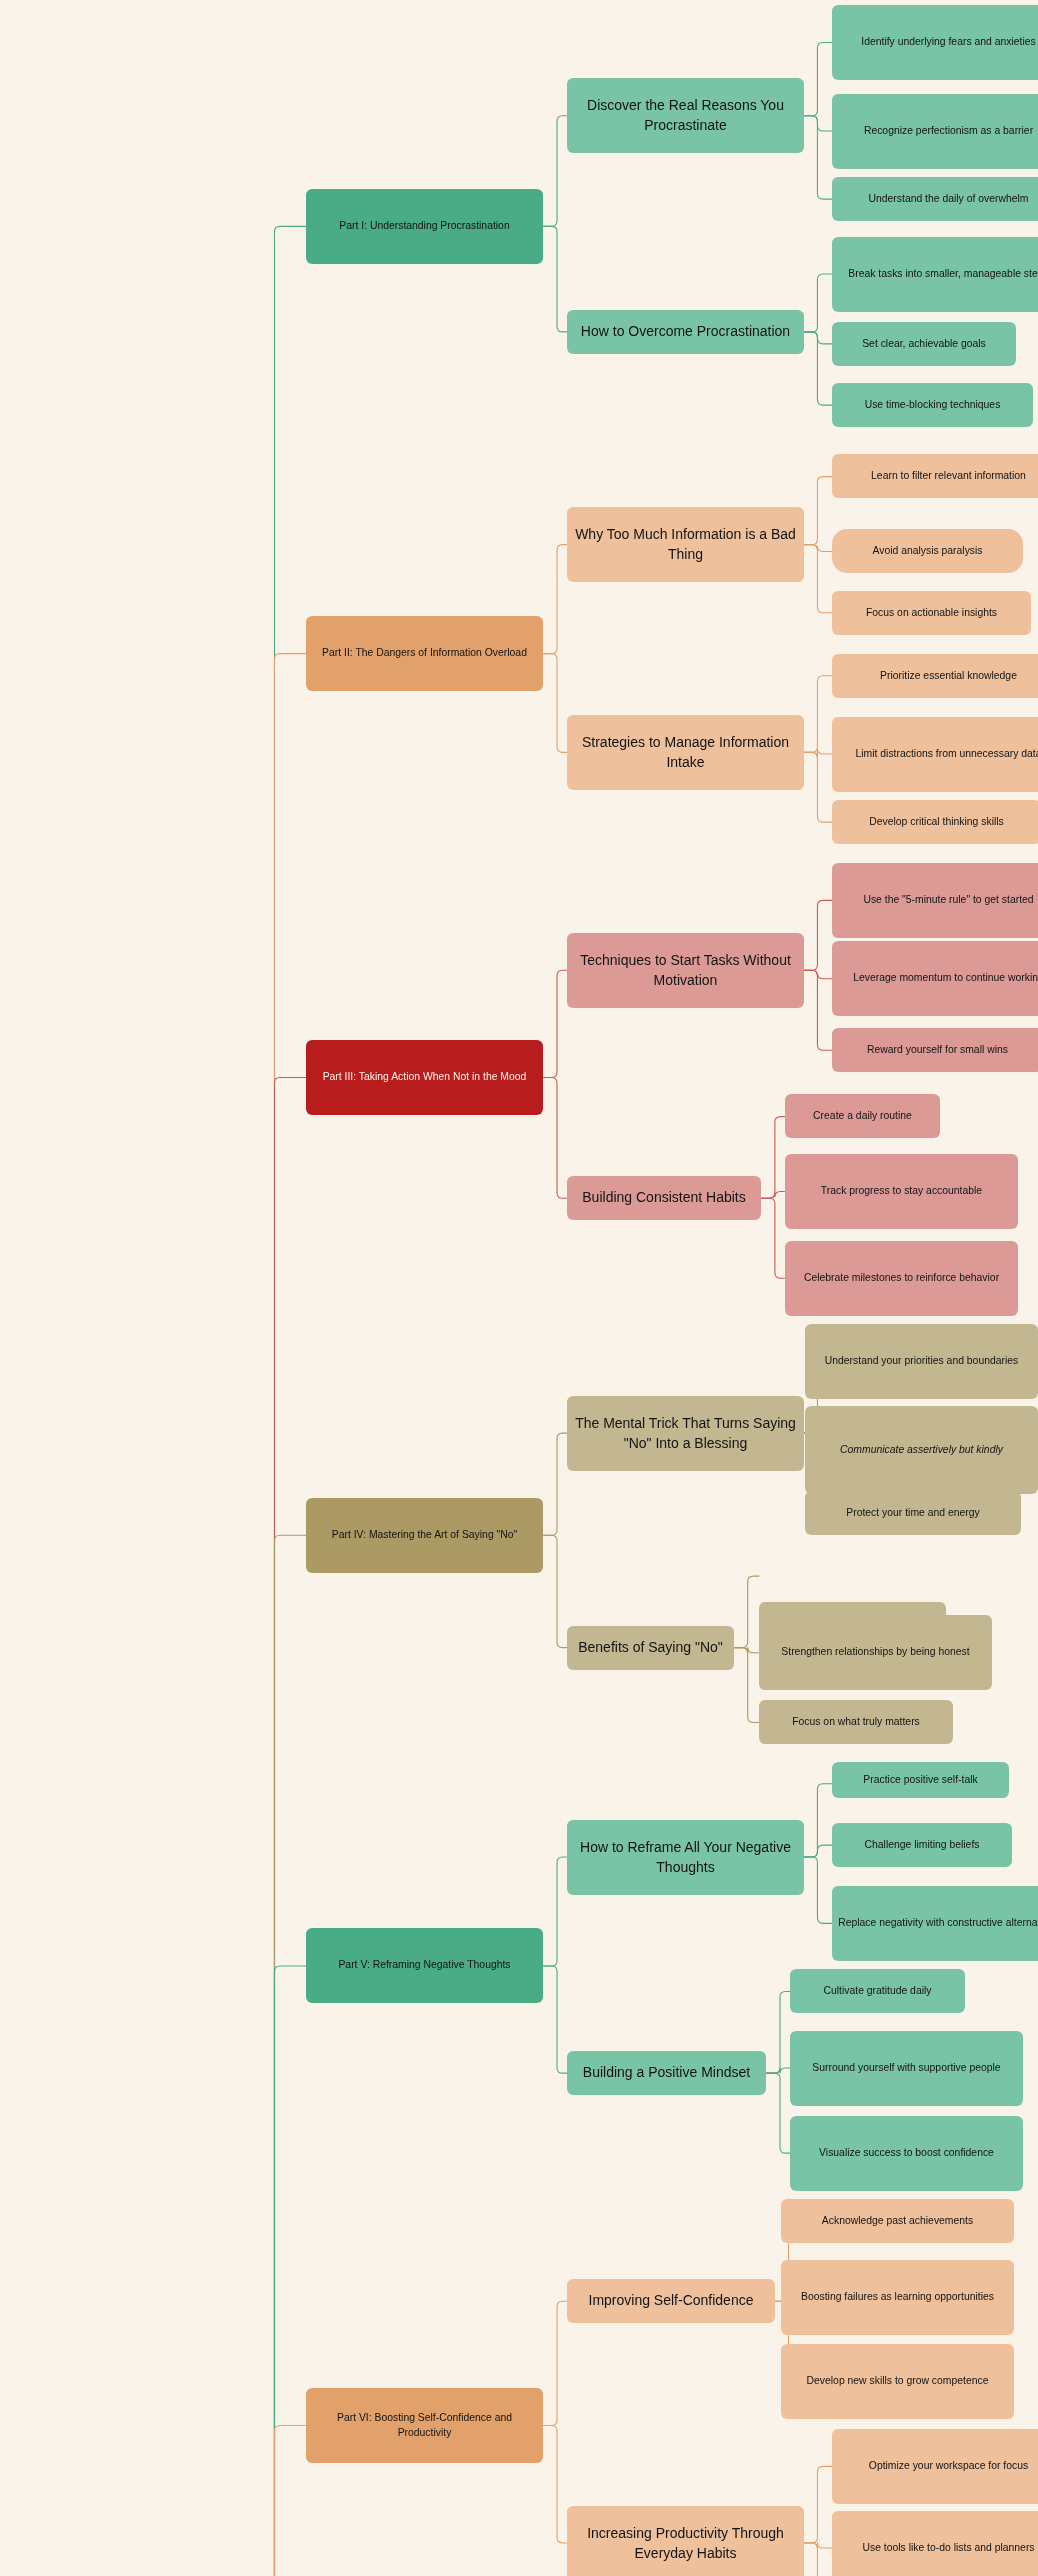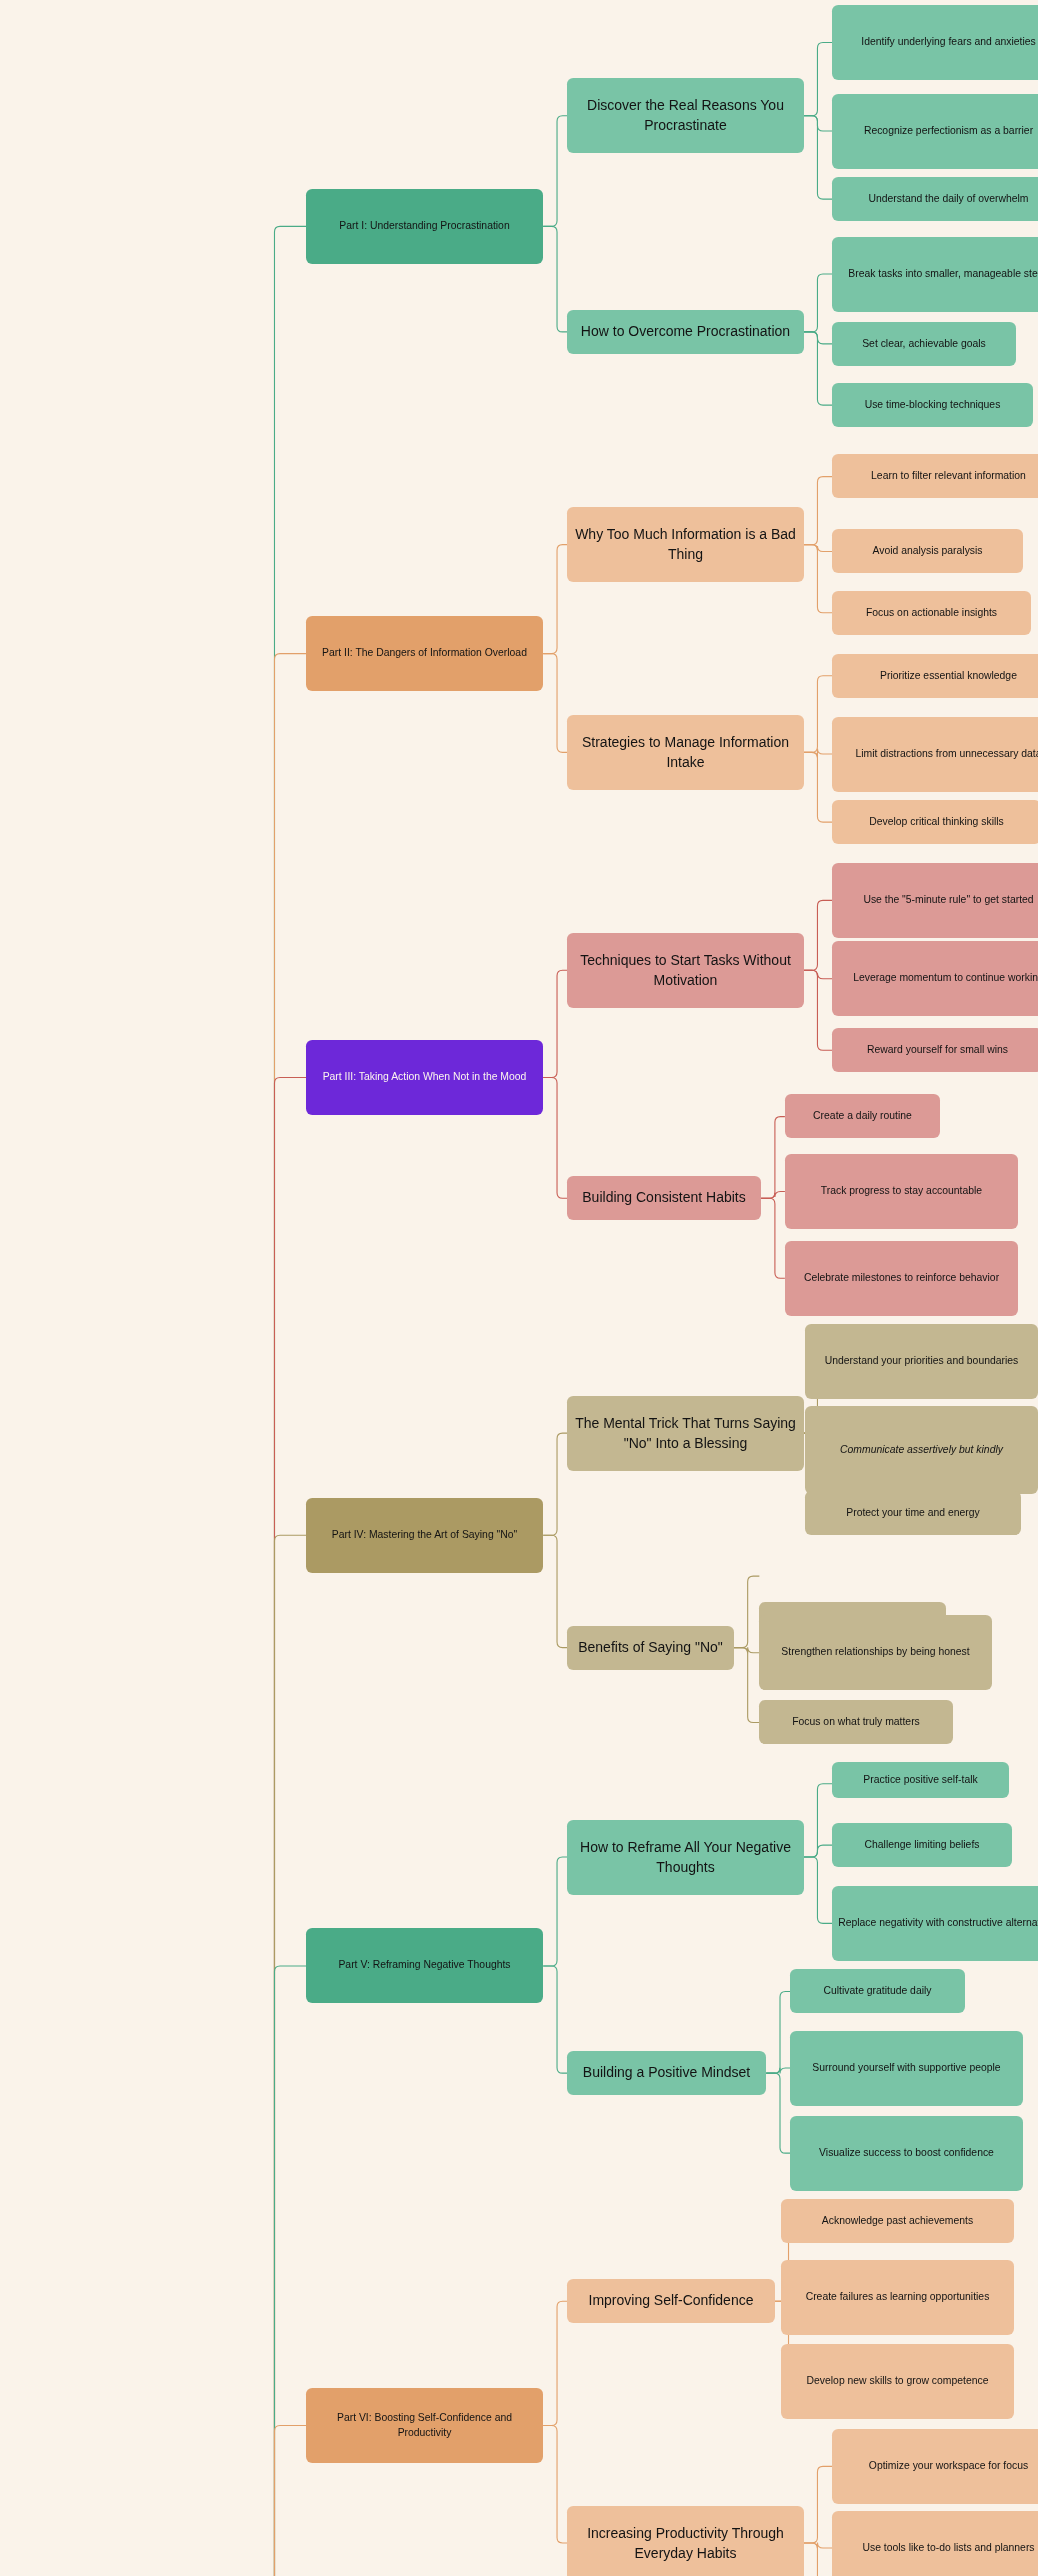--- a/index.html
+++ b/index.html
@@ -22,21 +22,21 @@
     padding:4.2px 6.2px;
     font-weight:400;
   }
   .lvl1{font-size:10.4px;}
   .lvl2{font-size:14px;}
   .lvl3{font-size:10.4px;}
   .c-green-1{background:#4aab87;}
   .c-green-2{background:#79c4a6;}
   .c-orange-1{background:#e2a06a;}
   .c-orange-2{background:#eec09b;}
-  .c-red-1{background:#6d28d9;color:#fdf5ee;}
+  .c-red-1{background:#b91c1c;color:#fdf5ee;}
   .c-red-2{background:#dc9a96;}
   .c-gold-1{background:#ab9a63;}
   .c-gold-2{background:#c3b791;}
 </style>
 </head>
 <body>
 
 <div id="canvas">
   <svg class="links" id="links" viewBox="0 0 1501 3723" width="1039" height="2576">
       <path d="M 376.38 4428 L 388.38 4428 Q 396.38 4428 396.38 4420 L 396.38 335.18 Q 396.38 327.18 404.38 327.18 L 442.8 327.18" fill="none" stroke="#4aab87" stroke-width="1.6"></path>
@@ -124,21 +124,21 @@
       </div>
       <div class="node c-orange-1 lvl1" style="left: 306px; top: 616px; width: 237px; height: 75px;">
         <span>Part II: The Dangers of Information Overload</span>
       </div>
       <div class="node c-orange-2 lvl2" style="left: 567px; top: 507px; width: 237px; height: 75px;">
         <span>Why Too Much Information is a Bad Thing</span>
       </div>
       <div class="node c-orange-2 lvl3" style="left: 832px; top: 454px; width: 233px; height: 44px;">
         <span>Learn to filter relevant information</span>
       </div>
-      <div class="node c-orange-2 lvl3" style="left: 832px; top: 529px; width: 191px; height: 44px;">
+      <div class="node c-orange-2 lvl3" style="left: 832px; top: 529px; width: 191px; height: 44px; border-radius: 15px;">
         <span>Avoid analysis paralysis</span>
       </div>
       <div class="node c-orange-2 lvl3" style="left: 832px; top: 591px; width: 199px; height: 44px;">
         <span>Focus on actionable insights</span>
       </div>
       <div class="node c-orange-2 lvl2" style="left: 567px; top: 715px; width: 237px; height: 75px;">
         <span>Strategies to Manage Information Intake</span>
       </div>
       <div class="node c-orange-2 lvl3" style="left: 832px; top: 654px; width: 233px; height: 44px;">
         <span>Prioritize essential knowledge</span>
@@ -233,21 +233,21 @@
       <div class="node c-orange-1 lvl1" style="left: 306px; top: 2388px; width: 237px; height: 75px;">
         <span>Part VI: Boosting Self-Confidence and Productivity</span>
       </div>
       <div class="node c-orange-2 lvl2" style="left: 567px; top: 2279px; width: 208px; height: 44px;">
         <span>Improving Self-Confidence</span>
       </div>
       <div class="node c-orange-2 lvl3" style="left: 781px; top: 2199px; width: 233px; height: 44px;">
         <span>Acknowledge past achievements</span>
       </div>
       <div class="node c-orange-2 lvl3" style="left: 781px; top: 2260px; width: 233px; height: 75px;">
-        <span>Create failures as learning opportunities</span>
+        <span>Boosting failures as learning opportunities</span>
       </div>
       <div class="node c-orange-2 lvl3" style="left: 781px; top: 2344px; width: 233px; height: 75px;">
         <span>Develop new skills to grow competence</span>
       </div>
       <div class="node c-orange-2 lvl2" style="left: 567px; top: 2506px; width: 237px; height: 75px;">
         <span>Increasing Productivity Through Everyday Habits</span>
       </div>
       <div class="node c-orange-2 lvl3" style="left: 832px; top: 2429px; width: 233px; height: 75px;">
         <span>Optimize your workspace for focus</span>
       </div>

